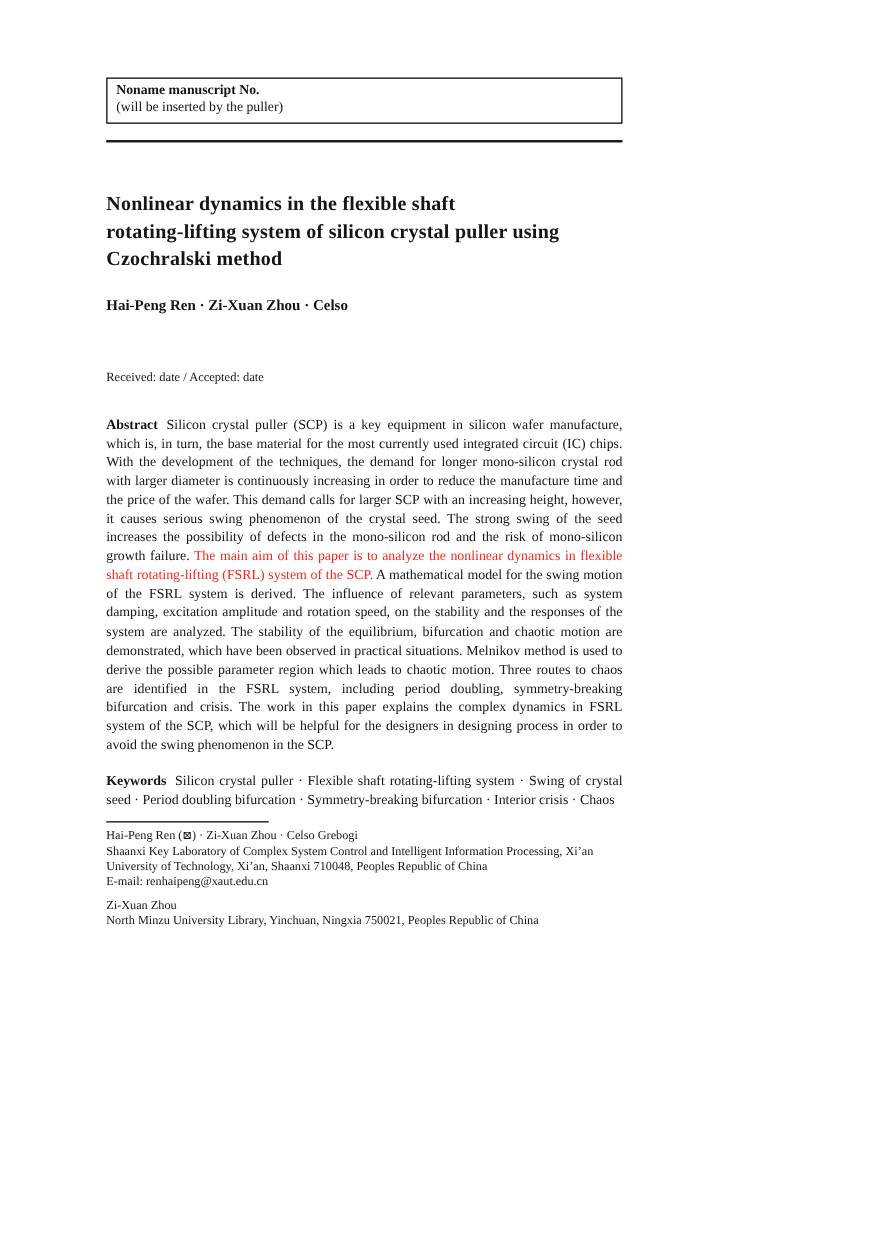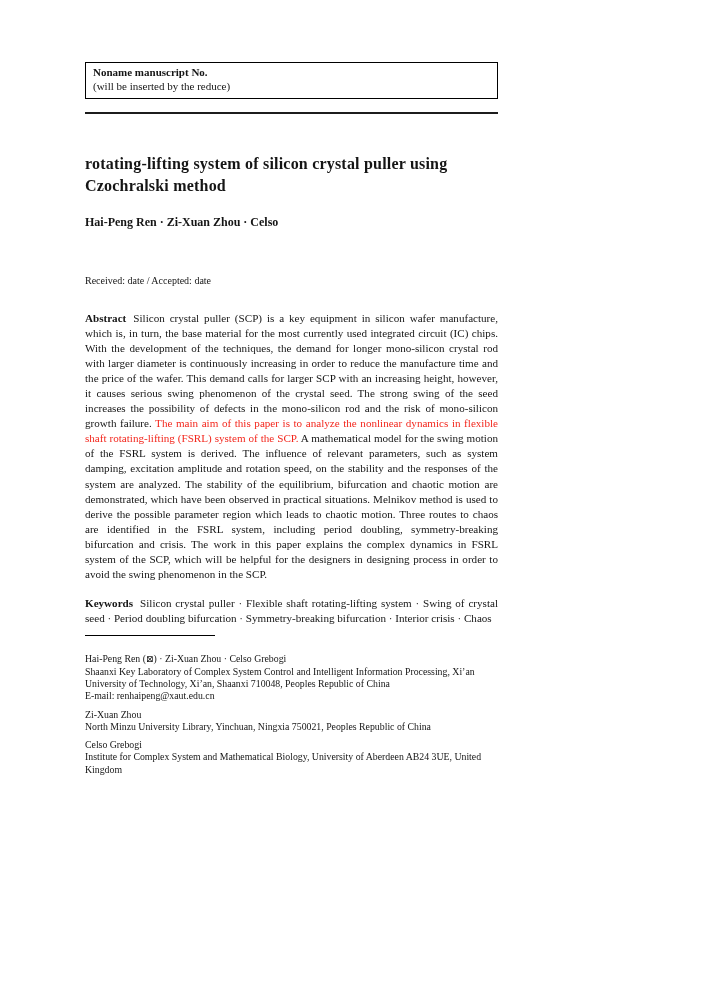--- a/index.html
+++ b/index.html
@@ -70,40 +70,41 @@
   }
   .footnote-rule {
     margin-top: 9px;
     width: 130px;
     height: 1px;
     background: #000;
   }
   .footnotes {
     font-size: 9.8px;
     line-height: 12.3px;
-    margin-top: 17px;
+    margin-top: 4px;
   }
   .fn-block { margin-top: 6px; }
   .fn-block:first-child { margin-top: 0; }
   .env-icon { font-size: 9px; }
 </style>
 </head>
 <body>
 
 <div class="page">
   <div class="content">
 
     <div class="header-box">
       <div class="hb-line1">Noname manuscript No.</div>
-      <div class="hb-line2">(will be inserted by the reduce)</div>
+      <div class="hb-line2">(will be inserted by the puller)</div>
     </div>
 
     <div class="thick-rule"></div>
 
     <h1 class="title" style="margin:39px 0 0 0;">
+      <div>Nonlinear dynamics in the flexible shaft</div>
       <div>rotating-lifting system of silicon crystal puller using</div>
       <div>Czochralski method</div>
     </h1>
 
     <div class="authors">
       <div>Hai-Peng Ren · Zi-Xuan Zhou · Celso</div>
     </div>
 
     <div class="received">Received: date / Accepted: date</div>
 
@@ -120,20 +121,16 @@
     <div class="footnotes">
       <div class="fn-block">
         <div><span>Hai-Peng Ren (</span><span class="env-icon">⊠</span><span>) · Zi-Xuan Zhou · Celso Grebogi</span></div>
         <div>Shaanxi Key Laboratory of Complex System Control and Intelligent Information Processing, Xi’an University of Technology, Xi’an, Shaanxi 710048, Peoples Republic of China</div>
         <div>E-mail: renhaipeng@xaut.edu.cn</div>
       </div>
       <div class="fn-block">
         <div>Zi-Xuan Zhou</div>
         <div>North Minzu University Library, Yinchuan, Ningxia 750021, Peoples Republic of China</div>
       </div>
-      <div class="fn-block">
-        <div>Celso Grebogi</div>
-        <div>Institute for Complex System and Mathematical Biology, University of Aberdeen AB24 3UE, United Kingdom</div>
-      </div>
     </div>
 
   </div>
 </div>
 
 </body></html>

